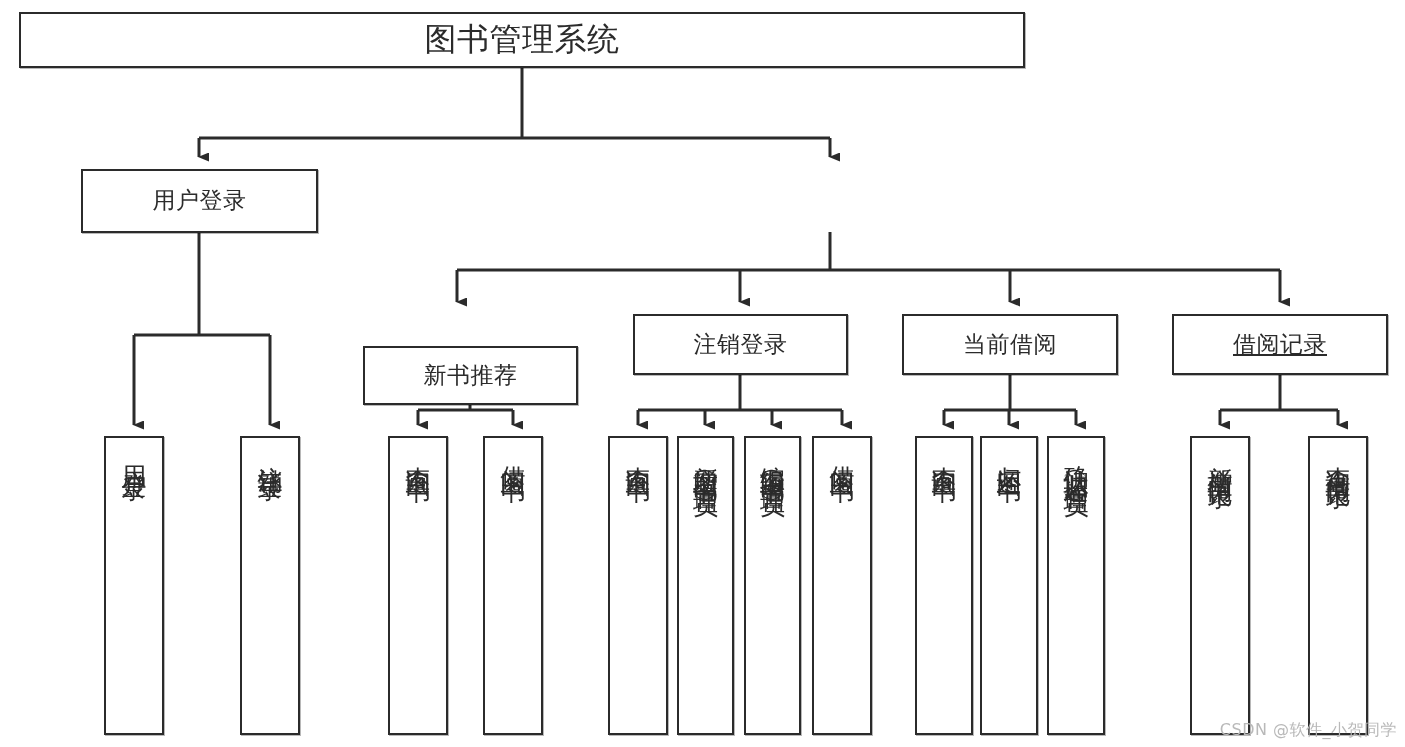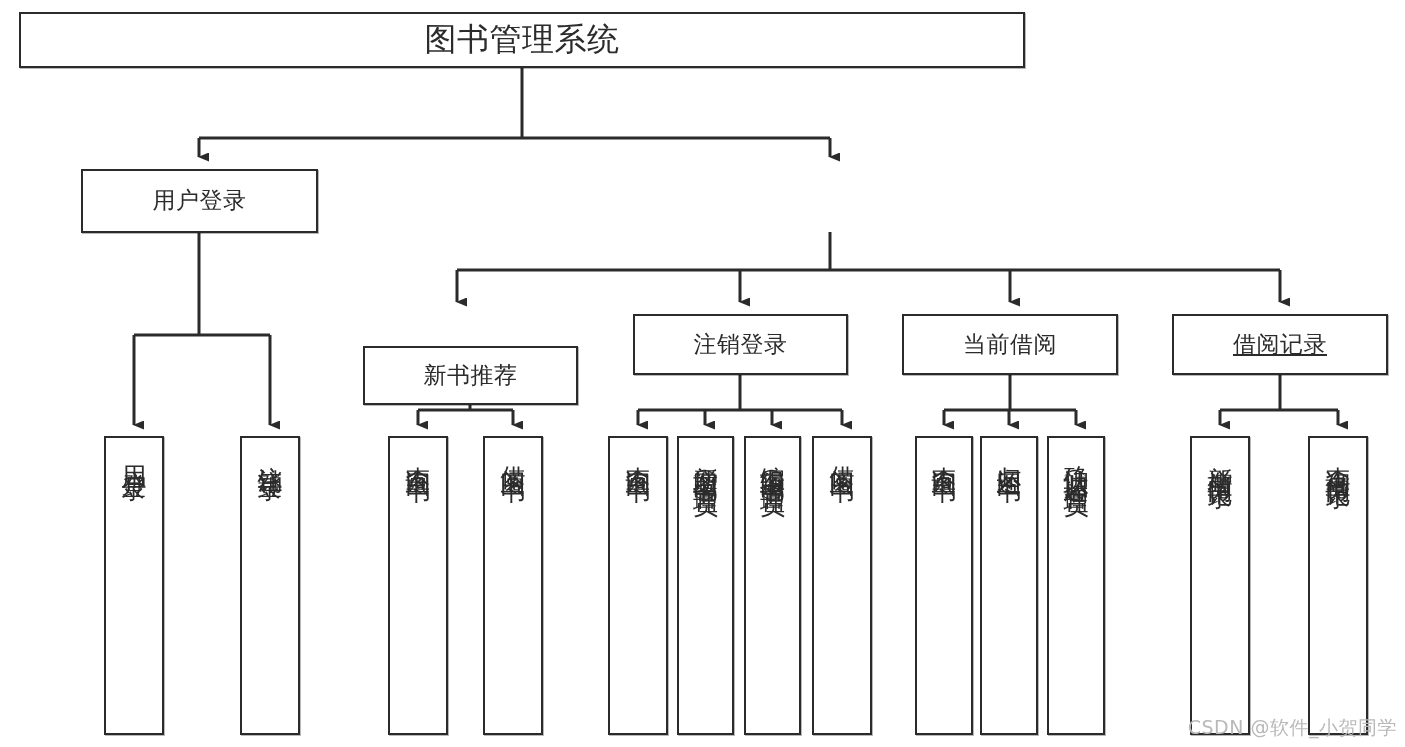--- a/index.html
+++ b/index.html
@@ -56,21 +56,21 @@
     font-size: 25px;
     letter-spacing: 4px;
     line-height: 1;
     white-space: nowrap;
   }
   .node.root .lbl { font-size: 32px; }
   .watermark {
     position: absolute;
     right: 8px;
     bottom: 6px;
-    font-size: 19px;
+    font-size: 16px;
     color: #b9b9b9;
     white-space: nowrap;
     letter-spacing: 0.5px;
   }
 </style>
 </head>
 <body>
 
 <div id="canvas">
 

